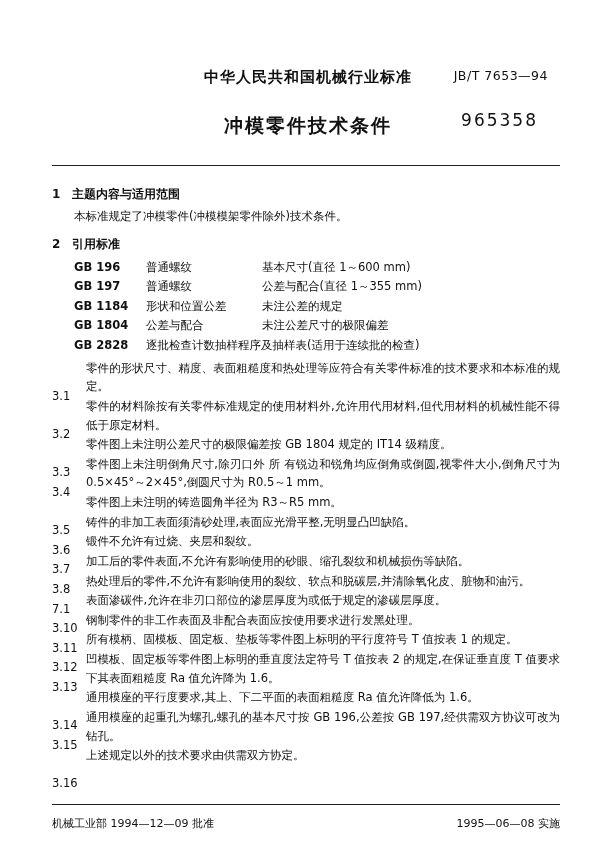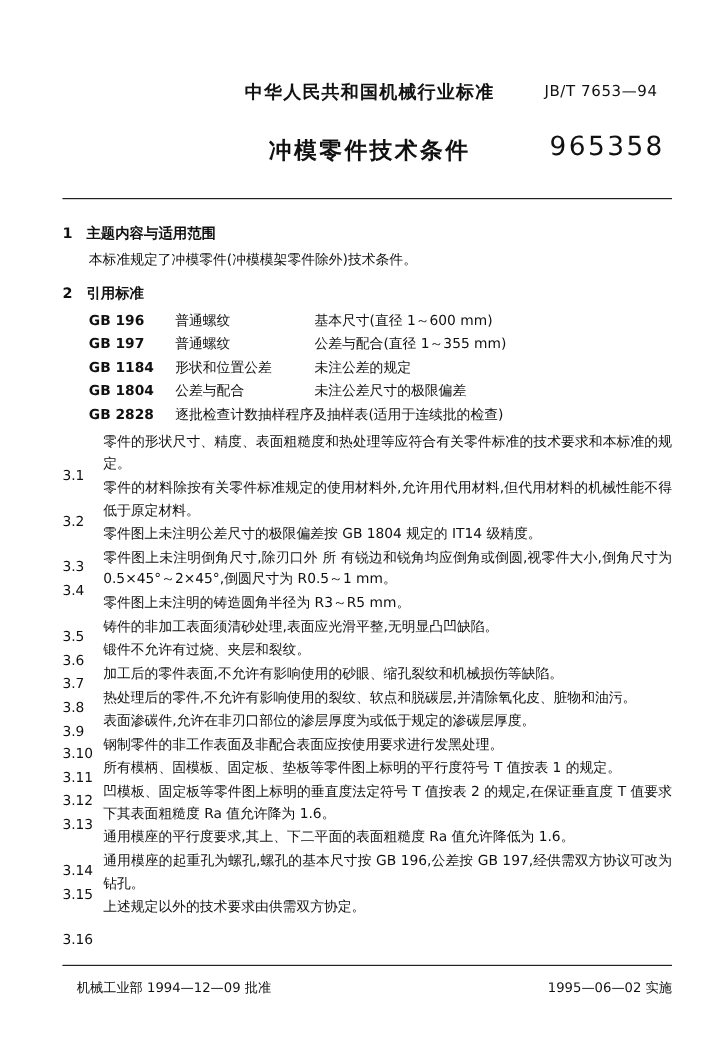--- a/index.html
+++ b/index.html
@@ -38,23 +38,23 @@
   }
   .std-no {
     position: absolute;
     right: 52px;
     top: 68px;
     font-size: 12.5px;
     letter-spacing: 0.5px;
   }
   .reg-no {
     position: absolute;
-    right: 46px;
+    right: 62px;
     top: 110px;
-    font-size: 22px;
+    font-size: 17px;
     letter-spacing: 2px;
     font-family: "DejaVu Sans", "Liberation Sans", sans-serif;
   }
   .rule {
     border: 0;
     border-top: 1px solid #222;
     margin: 0;
   }
   .rule-top {
     position: absolute;
@@ -119,21 +119,21 @@
   }
   .ref-name {
     width: 116px;
     flex: 0 0 116px;
   }
   .ref-desc {
     flex: 1 1 auto;
   }
   .footer {
     position: absolute;
-    left: 64px;
+    left: 52px;
     right: 40px;
     bottom: 36px;
     font-size: 11px;
     display: flex;
     justify-content: space-between;
   }
 </style>
 </head>
 <body>
 
@@ -213,21 +213,21 @@
     </div>
     <div class="para-hang">
       <span class="idx">3.7</span>
       <span>锻件不允许有过烧、夹层和裂纹。</span>
     </div>
     <div class="para-hang">
       <span class="idx">3.8</span>
       <span>加工后的零件表面,不允许有影响使用的砂眼、缩孔裂纹和机械损伤等缺陷。</span>
     </div>
     <div class="para-hang">
-      <span class="idx">3.9</span>
+      <span class="idx">7.1</span>
       <span>热处理后的零件,不允许有影响使用的裂纹、软点和脱碳层,并清除氧化皮、脏物和油污。</span>
     </div>
     <div class="para-hang">
       <span class="idx">3.10</span>
       <span>表面渗碳件,允许在非刃口部位的渗层厚度为或低于规定的渗碳层厚度。</span>
     </div>
     <div class="para-hang">
       <span class="idx">3.11</span>
       <span>钢制零件的非工作表面及非配合表面应按使用要求进行发黑处理。</span>
     </div>
@@ -251,16 +251,16 @@
       <span class="idx">3.16</span>
       <span>上述规定以外的技术要求由供需双方协定。</span>
     </div>
 
   </div>
 
   <hr class="rule rule-bottom">
 
   <div class="footer">
     <span>机械工业部 1994—12—09 批准</span>
-    <span>1995—06—02 实施</span>
+    <span>1995—06—08 实施</span>
   </div>
 
 </div>
 
 </body></html>

